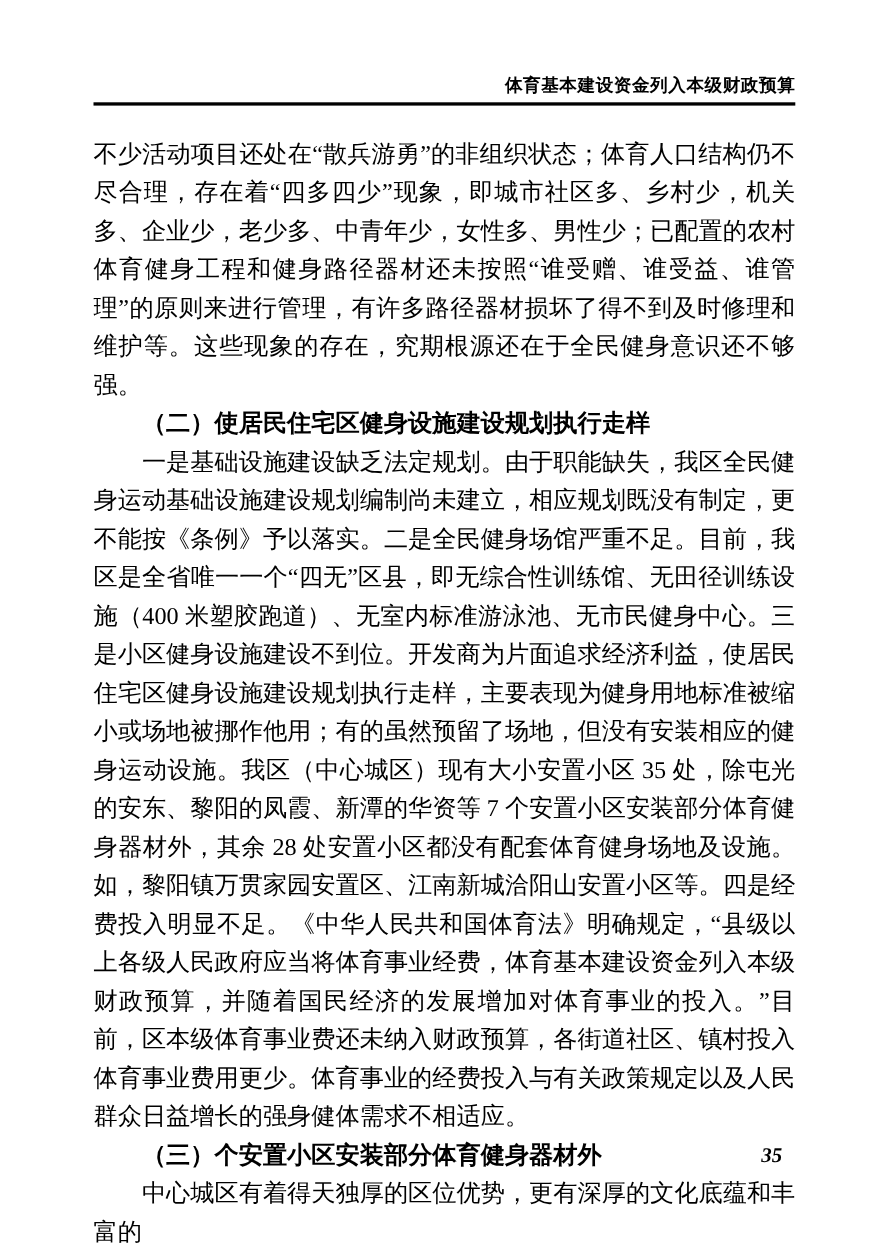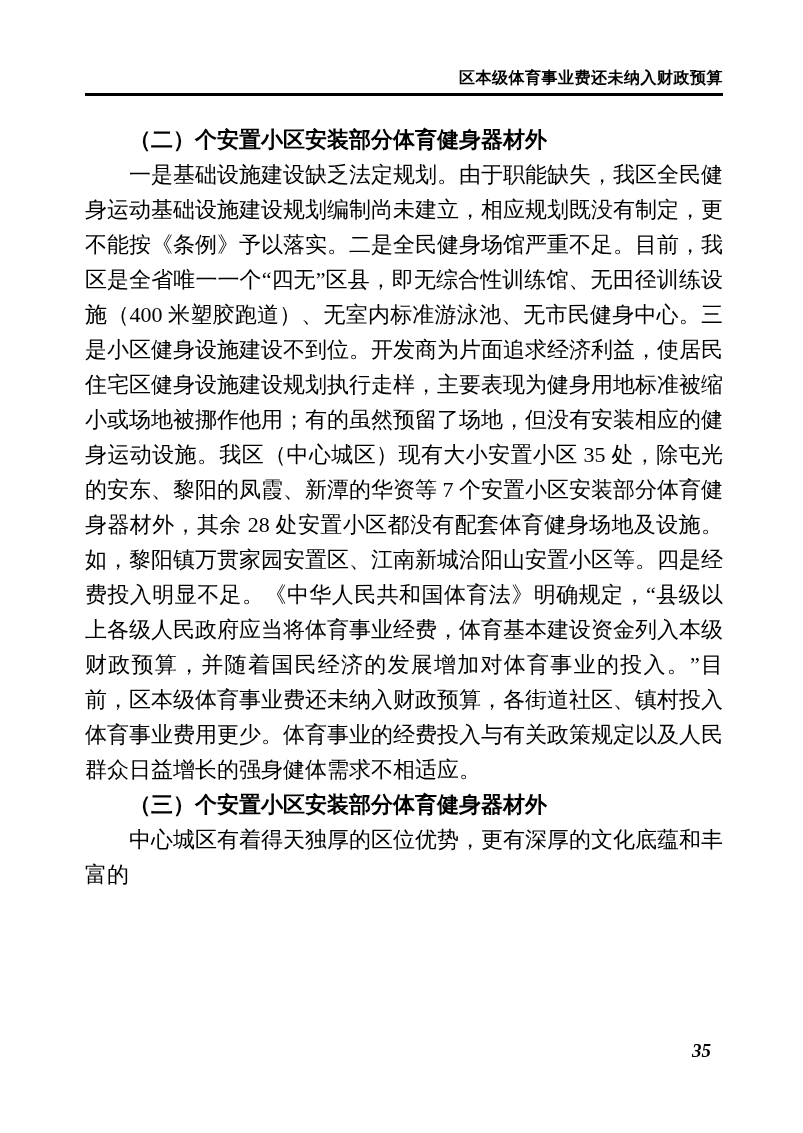--- a/index.html
+++ b/index.html
@@ -73,27 +73,28 @@
     color: #000000;
     margin-left: 12px;
   }
 </style>
 </head>
 <body>
 
 <div class="page">
 
   <div class="running-header">
-    <span>区本级体育事业费还未纳入财政预算</span>
+    <span>体育基本建设资金列入本级财政预算</span>
   </div>
 
   <div class="header-rule"></div>
 
   <div class="body-text">
-    <p class="para heading">（二）个安置小区安装部分体育健身器材外</p>
+    <p class="para no-indent">不少活动项目还处在“散兵游勇”的非组织状态；体育人口结构仍不尽合理，存在着“四多四少”现象，即城市社区多、乡村少，机关多、企业少，老少多、中青年少，女性多、男性少；已配置的农村体育健身工程和健身路径器材还未按照“谁受赠、谁受益、谁管理”的原则来进行管理，有许多路径器材损坏了得不到及时修理和维护等。这些现象的存在，究期根源还在于全民健身意识还不够强。</p>
+    <p class="para heading">（二）使居民住宅区健身设施建设规划执行走样</p>
     <p class="para indent">一是基础设施建设缺乏法定规划。由于职能缺失，我区全民健身运动基础设施建设规划编制尚未建立，相应规划既没有制定，更不能按《条例》予以落实。二是全民健身场馆严重不足。目前，我区是全省唯一一个“四无”区县，即无综合性训练馆、无田径训练设施（400 米塑胶跑道）、无室内标准游泳池、无市民健身中心。三是小区健身设施建设不到位。开发商为片面追求经济利益，使居民住宅区健身设施建设规划执行走样，主要表现为健身用地标准被缩小或场地被挪作他用；有的虽然预留了场地，但没有安装相应的健身运动设施。我区（中心城区）现有大小安置小区 35 处，除屯光的安东、黎阳的凤霞、新潭的华资等 7 个安置小区安装部分体育健身器材外，其余 28 处安置小区都没有配套体育健身场地及设施。如，黎阳镇万贯家园安置区、江南新城洽阳山安置小区等。四是经费投入明显不足。《中华人民共和国体育法》明确规定，“县级以上各级人民政府应当将体育事业经费，体育基本建设资金列入本级财政预算，并随着国民经济的发展增加对体育事业的投入。”目前，区本级体育事业费还未纳入财政预算，各街道社区、镇村投入体育事业费用更少。体育事业的经费投入与有关政策规定以及人民群众日益增长的强身健体需求不相适应。</p>
     <p class="para heading">（三）个安置小区安装部分体育健身器材外</p>
     <p class="para indent">中心城区有着得天独厚的区位优势，更有深厚的文化底蕴和丰富的</p>
   </div>
 
   <div class="page-number">35</div>
 
 </div>
 
 </body></html>

